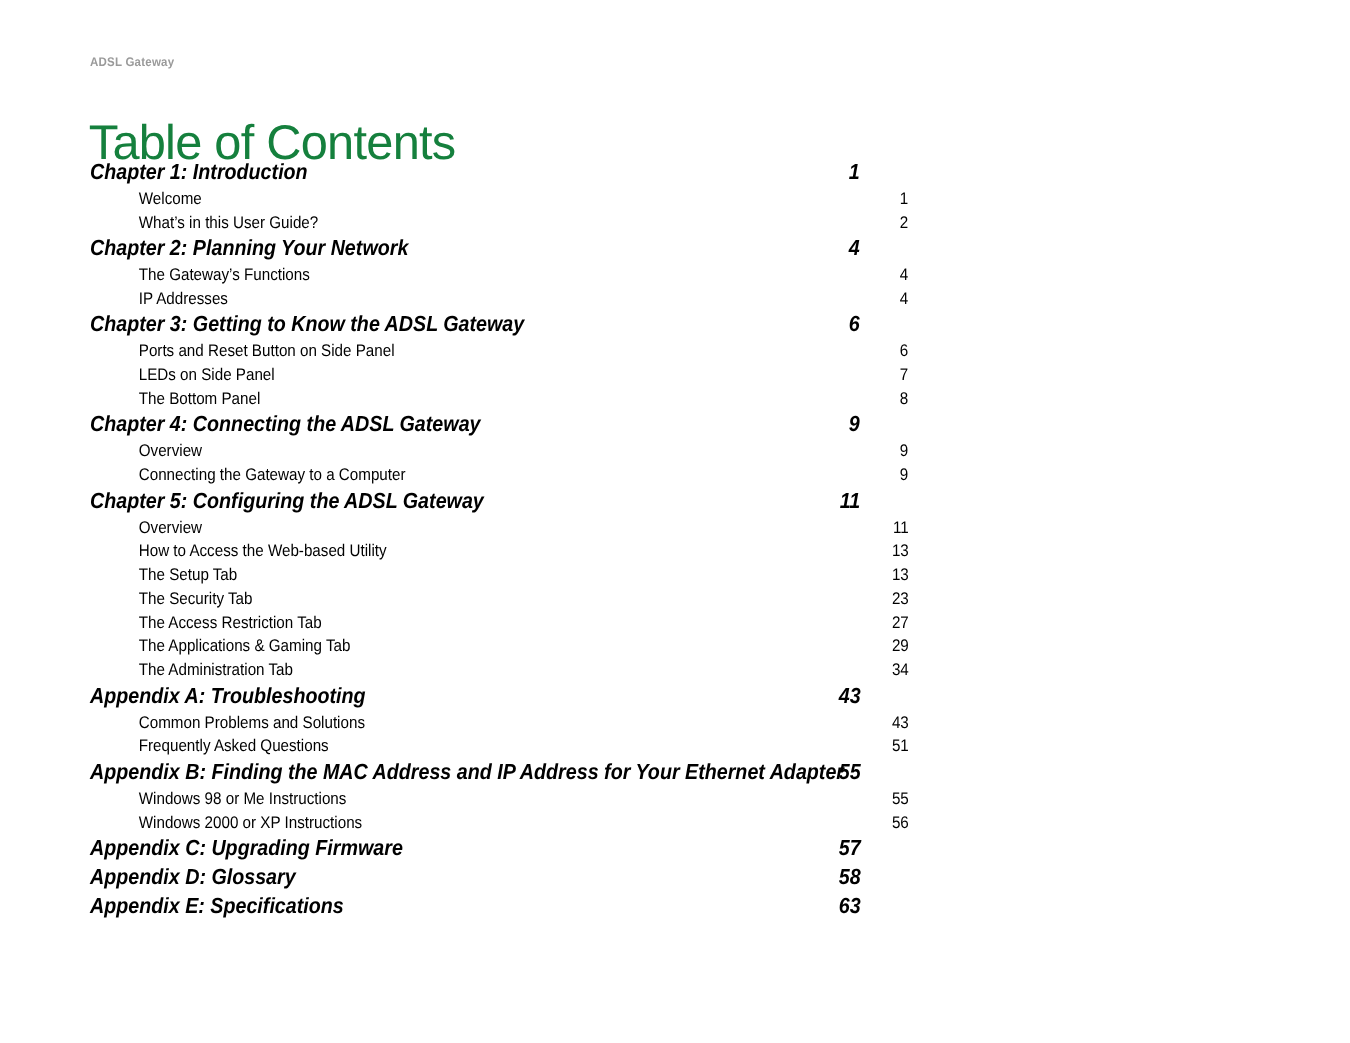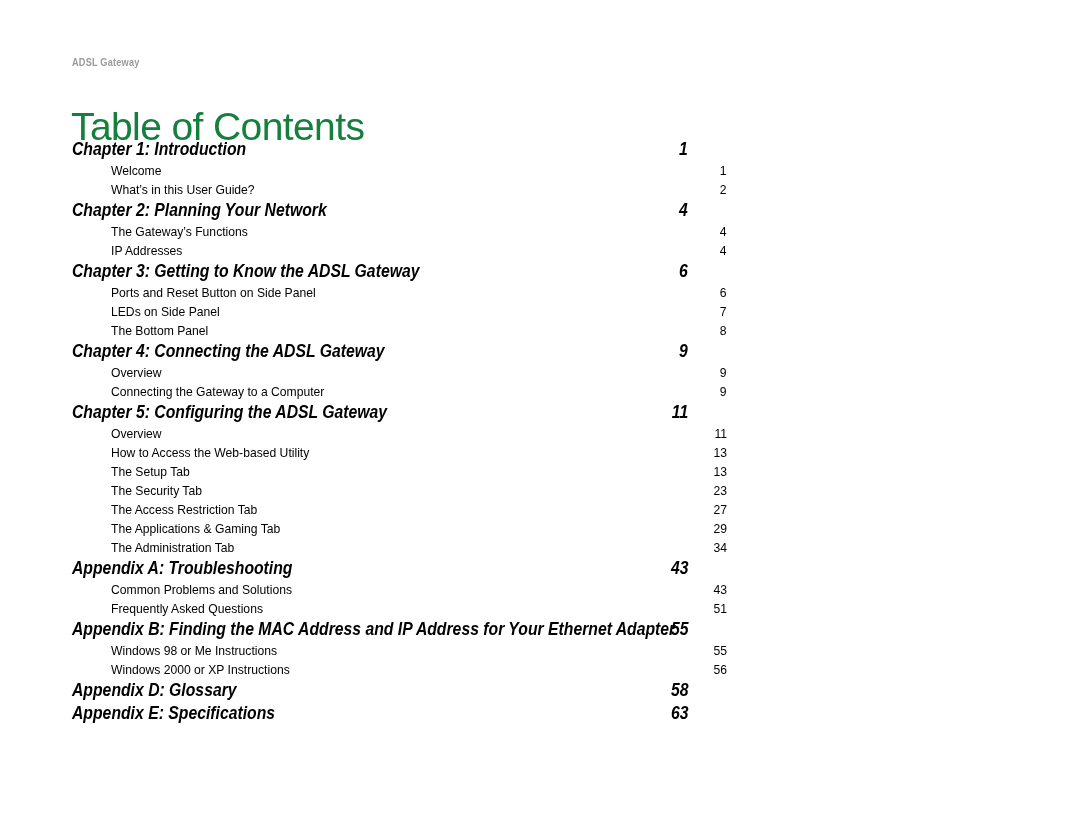--- a/index.html
+++ b/index.html
@@ -12,21 +12,21 @@
     width: 1080px;
     height: 834px;
     font-family: "Liberation Sans", "DejaVu Sans", sans-serif;
     color: #000000;
     overflow: hidden;
     position: relative;
   }
   .page {
     position: absolute;
     left: 0;
-    top: 12px;
+    top: 0;
     width: 1080px;
     height: 642px;
   }
   
   .running-head {
     position: absolute;
     left: 72px;
     top: 45px;
     font-size: 10px;
     font-weight: bold;
@@ -128,17 +128,18 @@
       <div class="toc-row level-2"><span class="label">The Security Tab</span><span class="page-no">23</span></div>
       <div class="toc-row level-2"><span class="label">The Access Restriction Tab</span><span class="page-no">27</span></div>
       <div class="toc-row level-2"><span class="label">The Applications &amp; Gaming Tab</span><span class="page-no">29</span></div>
       <div class="toc-row level-2"><span class="label">The Administration Tab</span><span class="page-no">34</span></div>
       <div class="toc-row level-1"><span class="label">Appendix A: Troubleshooting</span><span class="page-no">43</span></div>
       <div class="toc-row level-2"><span class="label">Common Problems and Solutions</span><span class="page-no">43</span></div>
       <div class="toc-row level-2"><span class="label">Frequently Asked Questions</span><span class="page-no">51</span></div>
       <div class="toc-row level-1"><span class="label">Appendix B: Finding the MAC Address and IP Address for Your Ethernet Adapter</span><span class="page-no">55</span></div>
       <div class="toc-row level-2"><span class="label">Windows 98 or Me Instructions</span><span class="page-no">55</span></div>
       <div class="toc-row level-2"><span class="label">Windows 2000 or XP Instructions</span><span class="page-no">56</span></div>
+      <div class="toc-row level-1"><span class="label">Appendix C: Upgrading Firmware</span><span class="page-no">57</span></div>
       <div class="toc-row level-1"><span class="label">Appendix D: Glossary</span><span class="page-no">58</span></div>
       <div class="toc-row level-1"><span class="label">Appendix E: Specifications</span><span class="page-no">63</span></div>
     </div>
 
 </div>
 
 </body></html>

